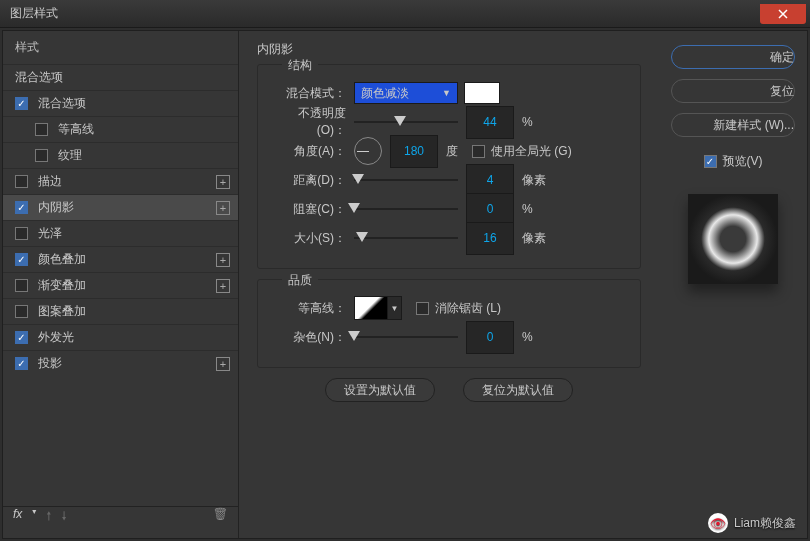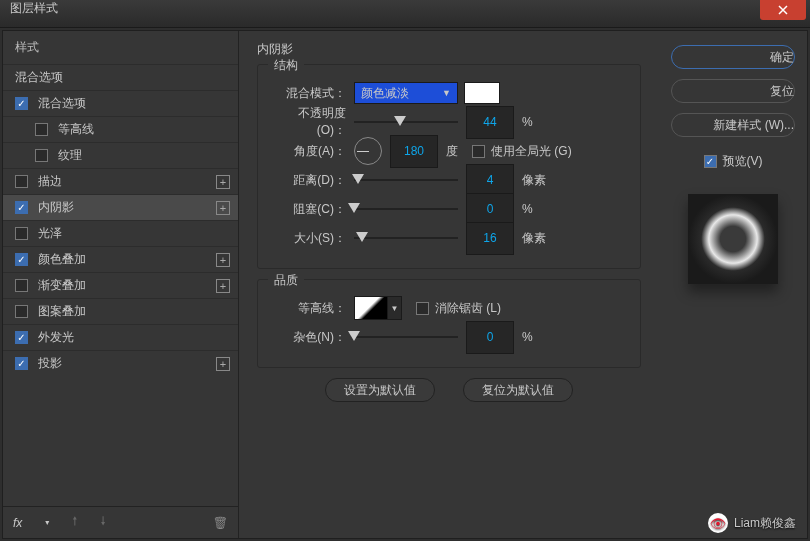--- a/index.html
+++ b/index.html
@@ -1,42 +1,42 @@
 <!DOCTYPE html>
 <html><head>
 <meta charset="utf-8">
 <style>
 *{box-sizing:border-box;margin:0;padding:0;font-family:"Microsoft YaHei","SimSun",sans-serif;font-size:12px;color:#c8c8c8;}
 body{background:#1a1a1a;width:810px;height:541px;overflow:hidden;position:relative;}
 .window{width:810px;height:541px;background:#2e2e2e;display:flex;flex-direction:column;}
-.titlebar{height:28px;background:linear-gradient(#3a3a3a,#2a2a2a);display:flex;align-items:flex-start;padding:0 0 0 10px;border-bottom:1px solid #1a1a1a;gap:24px;}
+.titlebar{height:28px;background:linear-gradient(#3a3a3a,#2a2a2a);display:flex;align-items:center;padding:0 0 0 10px;border-bottom:1px solid #1a1a1a;gap:24px;}
 .titlebar-title{flex:1;}
 .close-btn{width:46px;height:20px;background:#c84030;display:flex;align-items:center;justify-content:center;margin-right:4px;border-radius:0 0 3px 3px;cursor:pointer;}
 .close-btn svg{width:10px;height:10px;}
 .body{flex:1;display:flex;background:#363636;border:1px solid #1f1f1f;margin:2px;}
 .left-panel{width:236px;background:#363636;border-right:1px solid #222;display:flex;flex-direction:column;}
 .section-header{padding:8px 12px;color:#bbb;}
 .style-list{flex:1;}
 .style-item{display:flex;align-items:center;height:26px;padding:0 8px 0 12px;cursor:pointer;border-top:1px solid #2c2c2c;}
 .style-item.indent{padding-left:32px;}
 .style-item.selected{background:#4a4a4a;}
 .style-item .chk{width:13px;height:13px;border:1px solid #777;background:#2a2a2a;margin-right:10px;display:flex;align-items:center;justify-content:center;}
 .style-item .chk.checked{background:#3c6db0;border-color:#3c6db0;}
 .style-item .chk.checked::after{content:"✓";color:#fff;font-size:10px;line-height:1;}
 .style-item .label{flex:1;}
 .style-item .plus{width:14px;height:14px;border:1px solid #888;display:flex;align-items:center;justify-content:center;font-size:11px;color:#aaa;}
-.left-footer{height:32px;border-top:1px solid #222;display:flex;align-items:center;padding:0 10px;gap:23px;}
+.left-footer{height:32px;border-top:1px solid #222;display:flex;align-items:flex-start;padding:0 10px;gap:10px;}
 .left-footer .fx{font-style:italic;}
 .left-footer .arrow{color:#666;}
 .left-footer .spacer{flex:1;}
 .trash{color:#888;}
 .center-panel{flex:1;padding:10px 18px;background:#363636;}
 .panel-title{margin-bottom:6px;}
 .groupbox{border:1px solid #2a2a2a;border-radius:3px;padding:12px 14px 14px;margin-bottom:10px;position:relative;}
-.groupbox-title{position:absolute;top:-8px;left:10px;background:#363636;padding:0 6px;}
+.groupbox-title{position:absolute;top:-8px;left:24px;background:#363636;padding:0 6px;}
 .row{display:flex;align-items:center;height:26px;margin:3px 0;}
 .row-label{width:82px;text-align:right;padding-right:8px;}
 .select{background:#1d4ed8;border:1px solid #1a1a1a;height:22px;width:104px;display:flex;align-items:center;padding:0 6px;cursor:pointer;}
 .select .caret{margin-left:auto;font-size:9px;}
 .color-swatch{width:36px;height:22px;background:#fff;border:1px solid #1a1a1a;margin-left:6px;cursor:pointer;}
 .slider{position:relative;height:14px;flex:0 0 104px;margin-right:8px;}
 .slider-track{position:absolute;top:6px;left:0;right:0;height:2px;background:#222;}
 .slider-thumb{position:absolute;top:1px;width:0;height:0;border-left:6px solid transparent;border-right:6px solid transparent;border-top:10px solid #ccc;transform:translateX(-6px);}
 .numfield{width:48px;height:33px;background:#262626;border:1px solid #1a1a1a;color:#0ea5e9;text-align:center;padding:8px;}
 .unit{margin-left:8px;}

